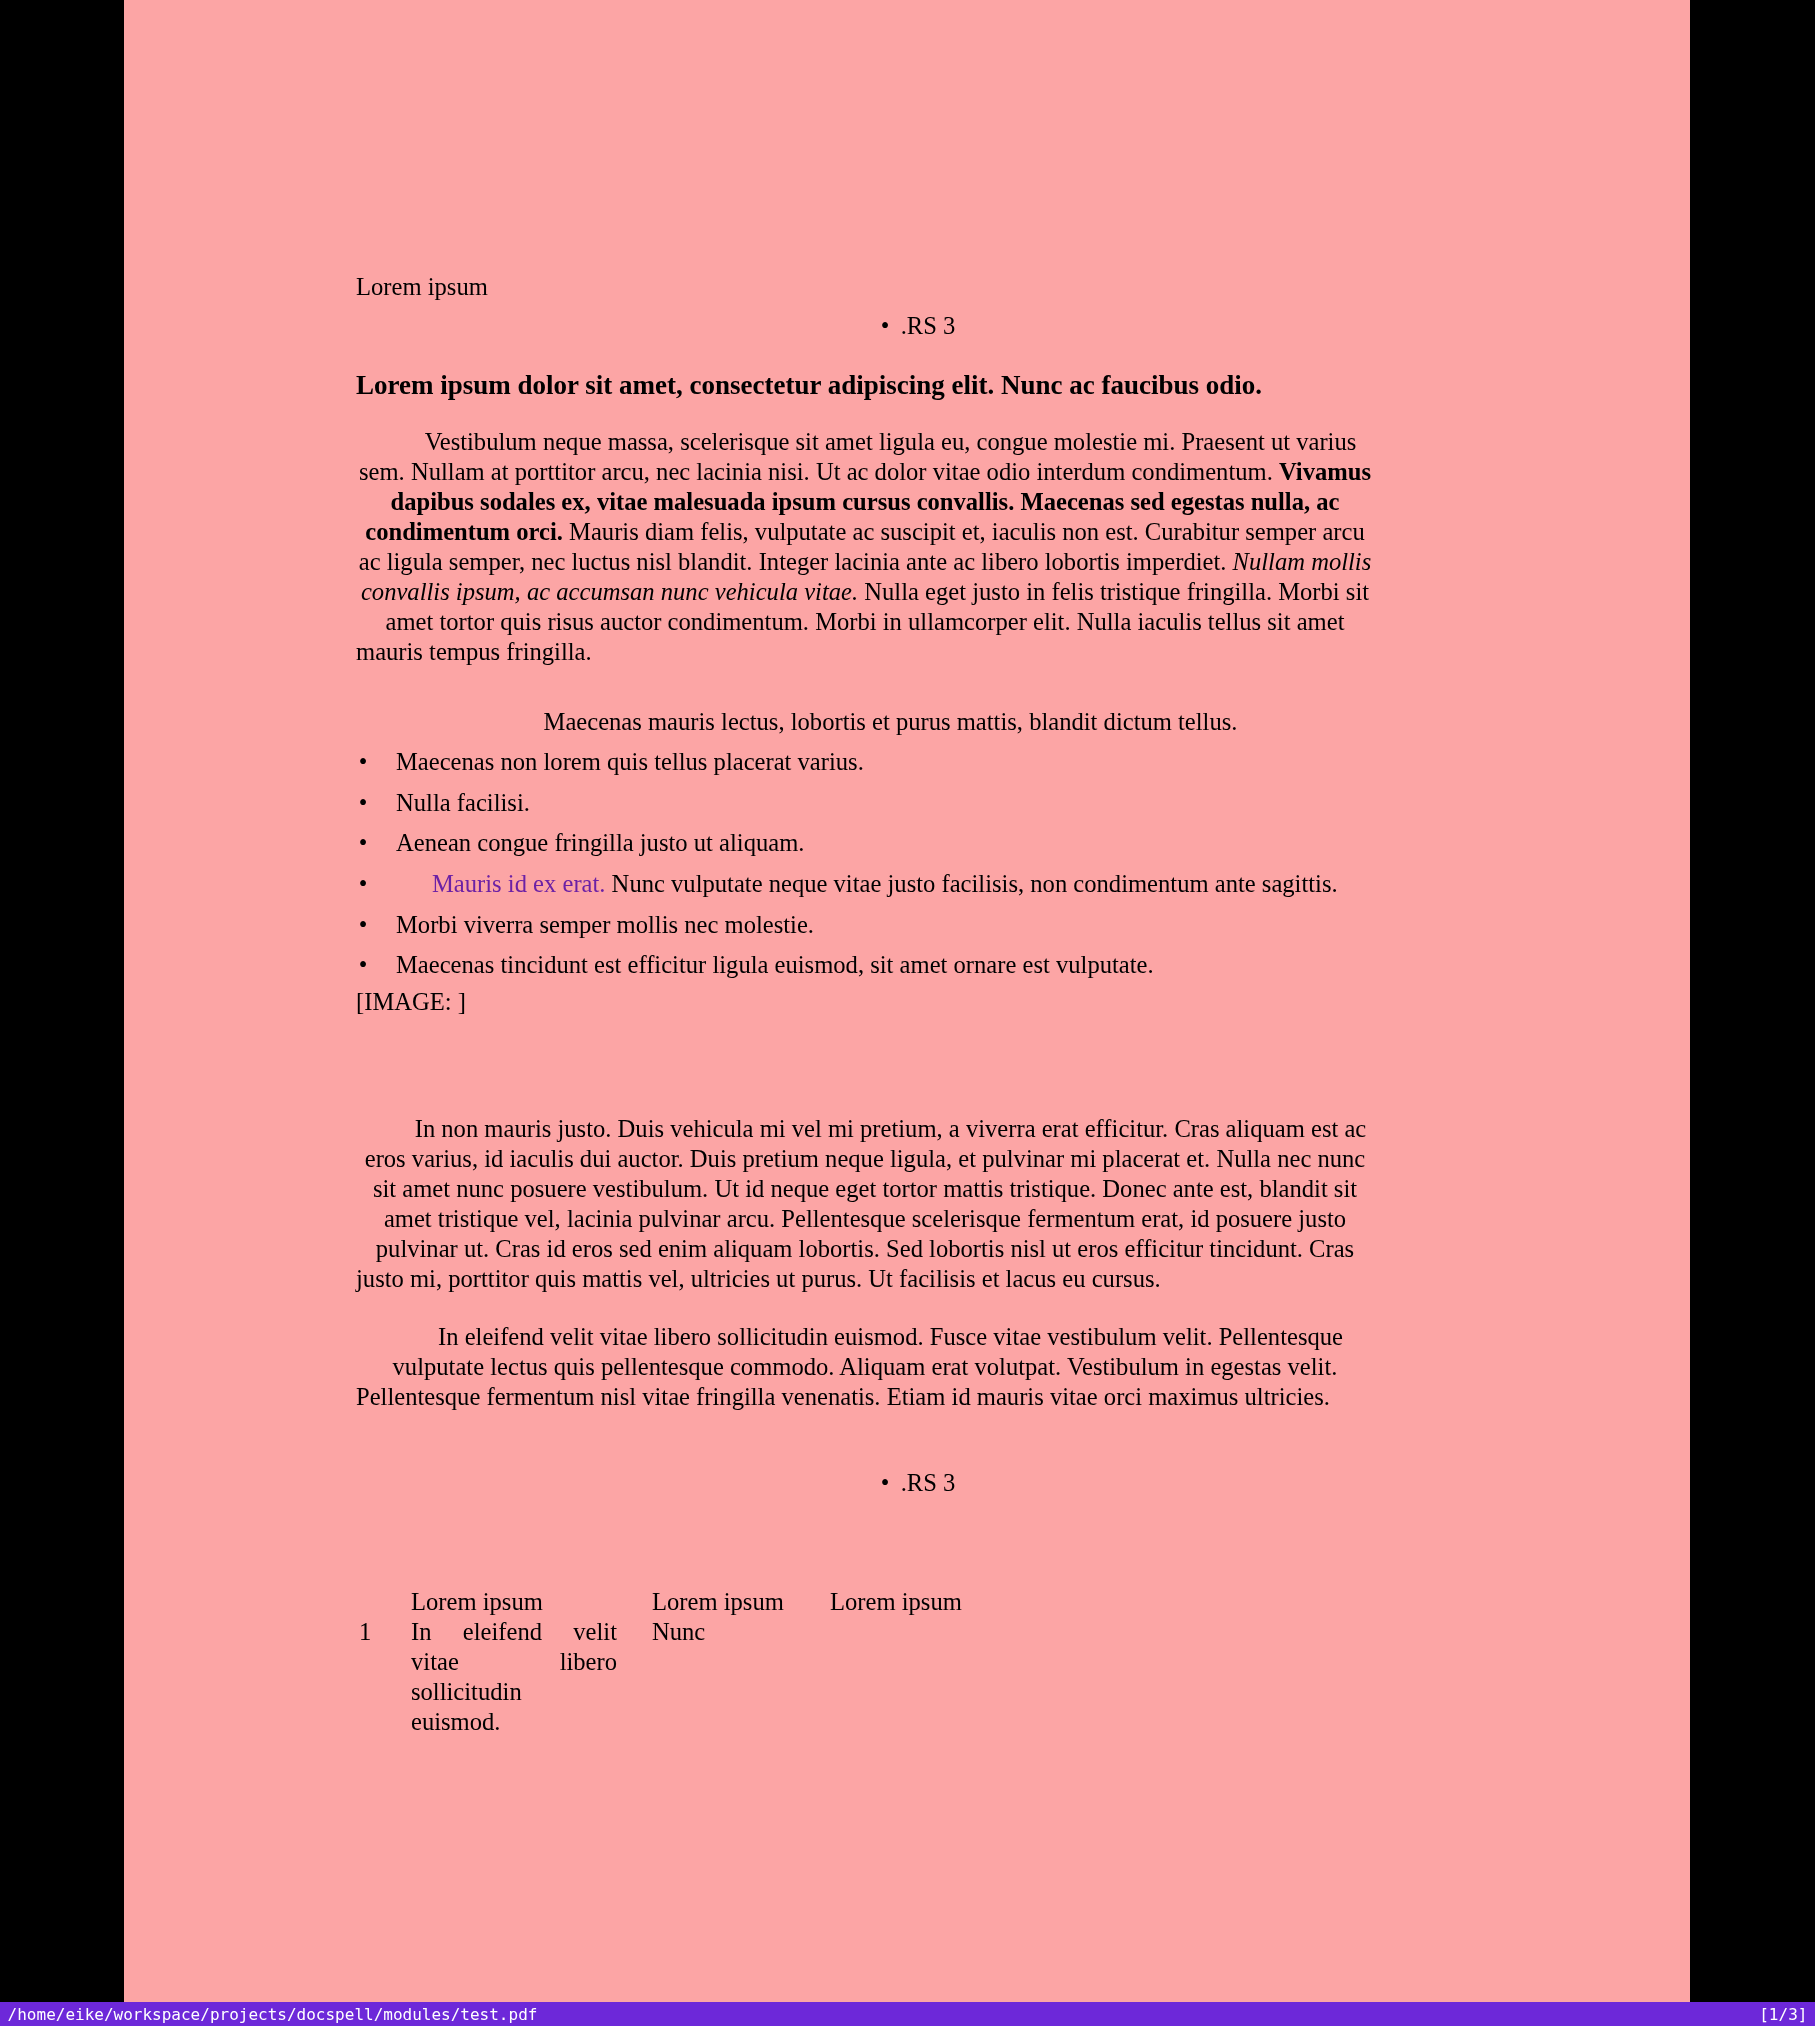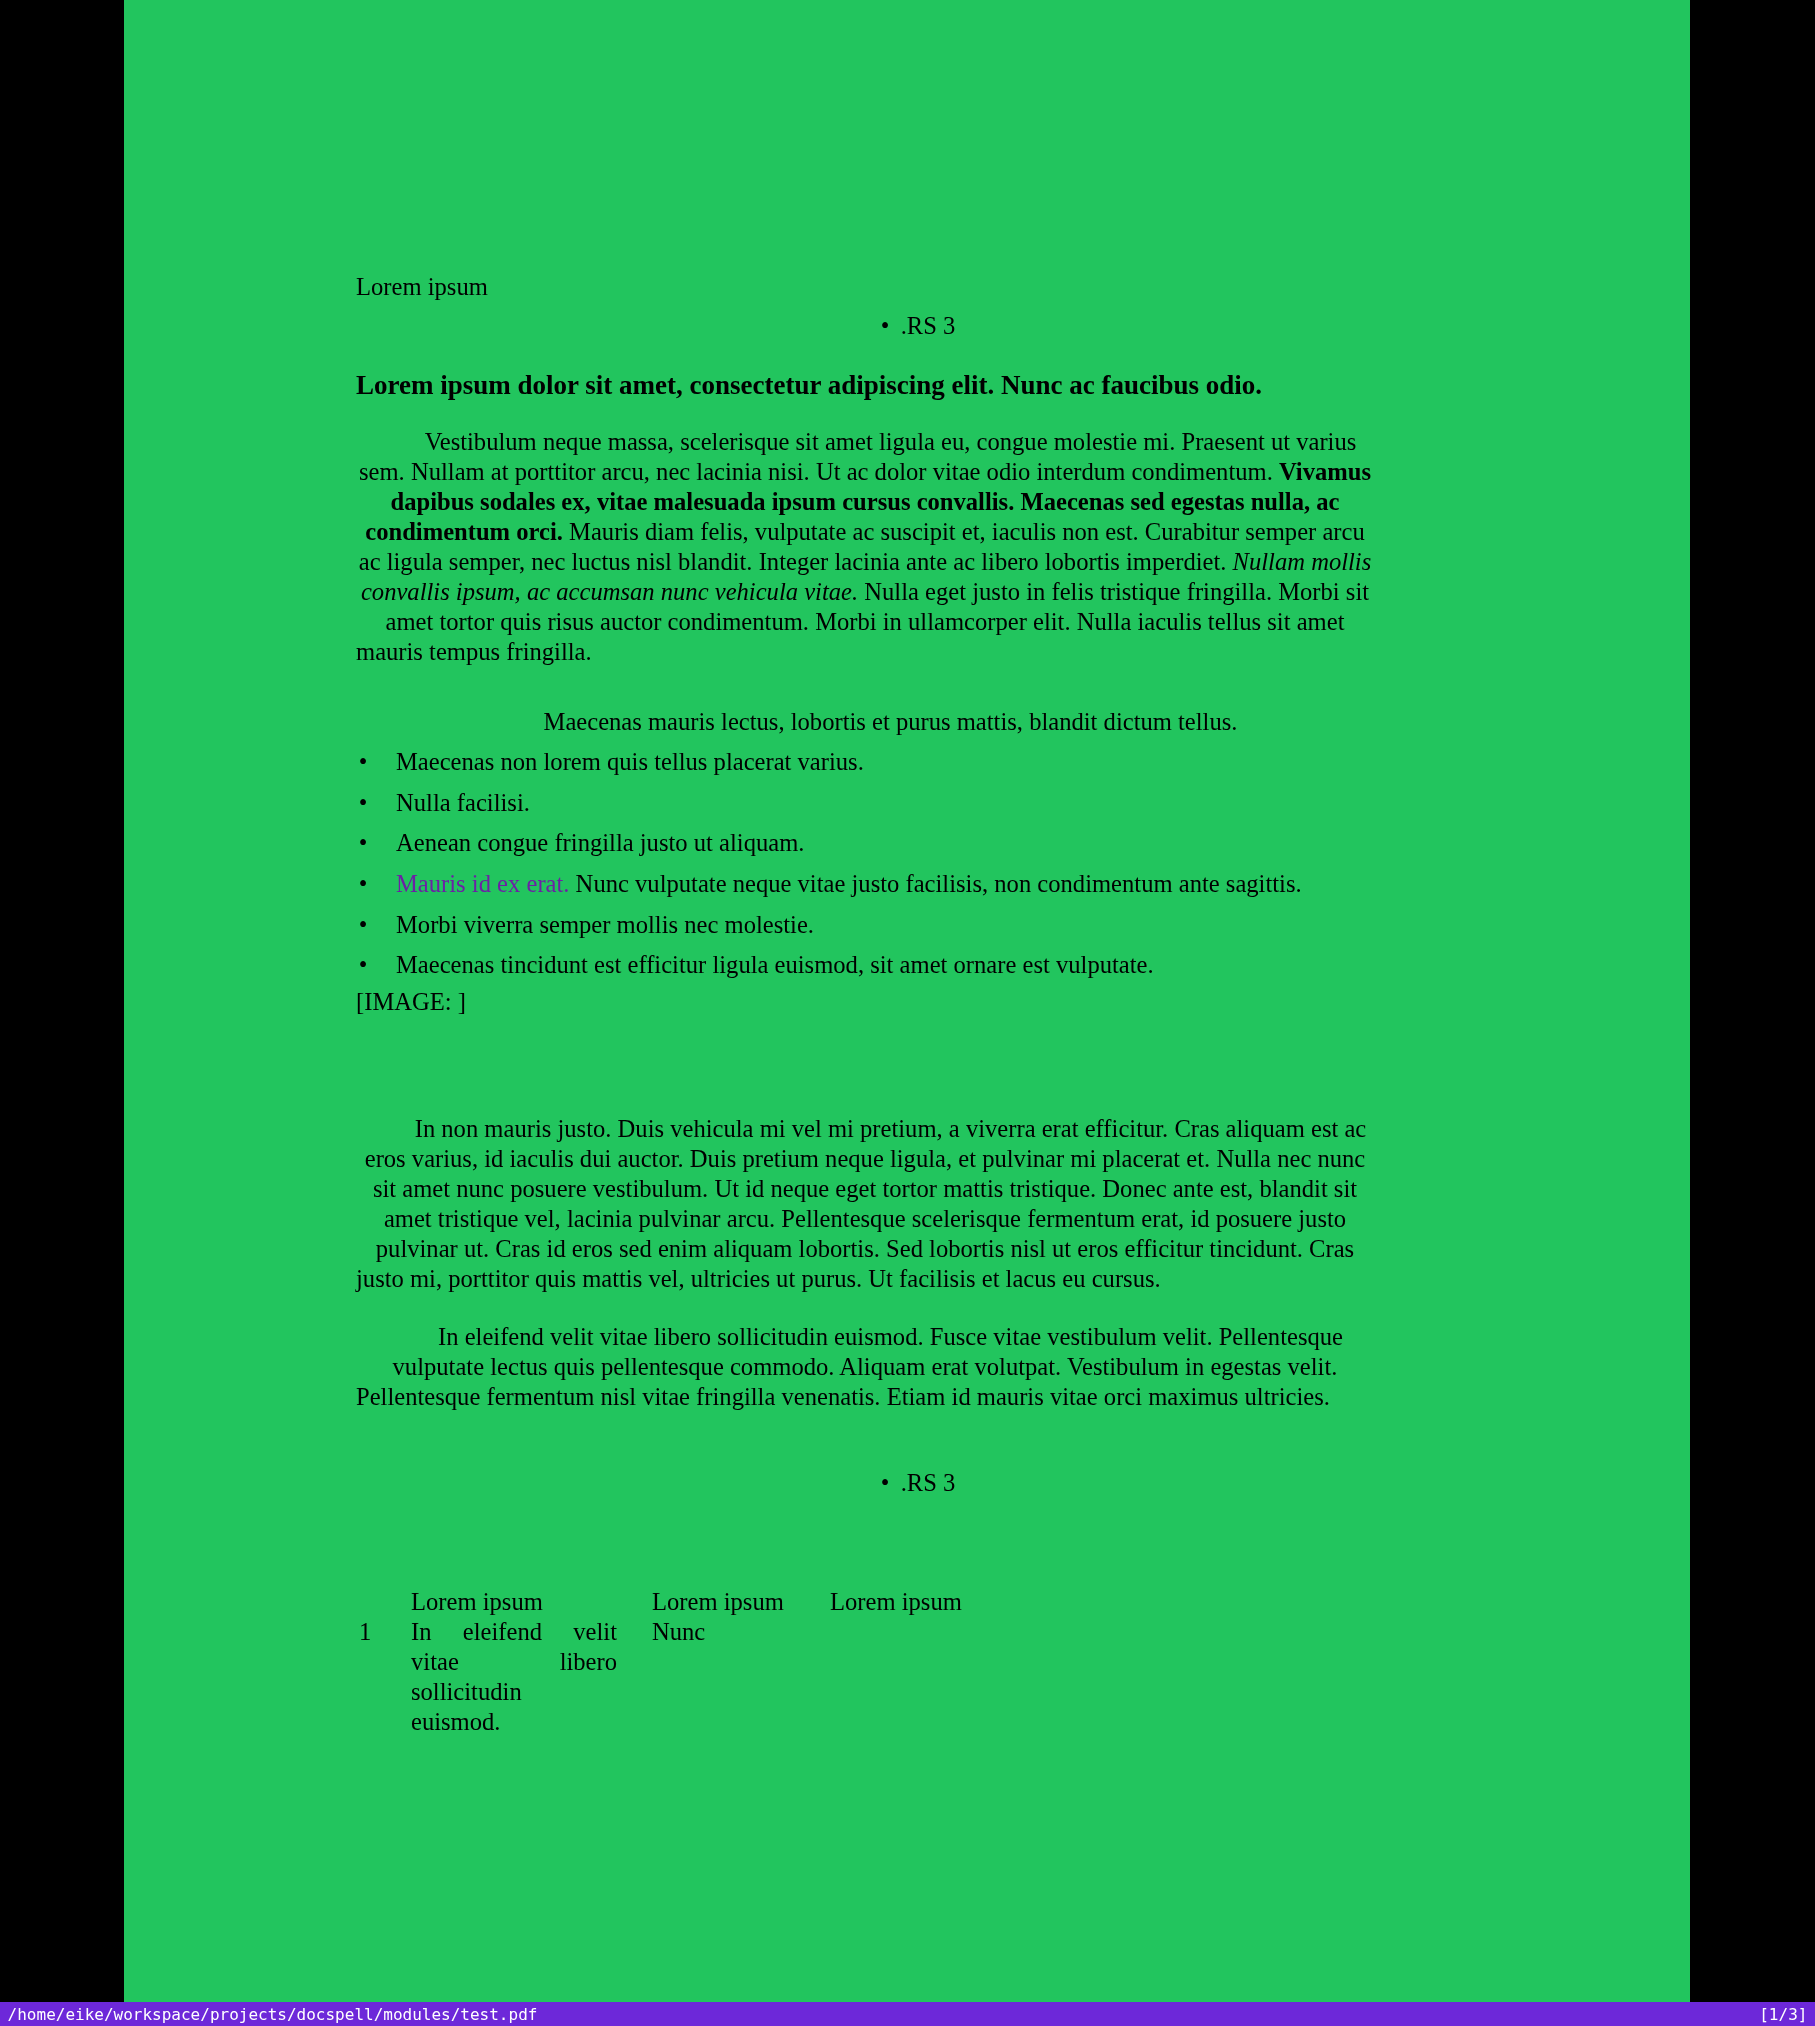--- a/index.html
+++ b/index.html
@@ -7,21 +7,21 @@
     width: 1815px; height: 2026px;
     background: #000000;
     position: relative;
     overflow: hidden;
     font-family: "Liberation Serif", serif;
   }
   .page {
     position: absolute;
     left: 124px; top: 0;
     width: 1566px; height: 2002px;
-    background: #22c55e;
+    background: #fca5a5;
     color: #000000;
   }
   .blk {
     position: absolute;
     left: 232px; width: 1018px;
     font-size: 24.6px;
     line-height: 30px;
     color: #000000;
   }
   .justify { text-align: justify; text-align-last: left; }
@@ -84,21 +84,21 @@
     <li>
       <span class="bullet">•</span><span>Maecenas non lorem quis tellus placerat varius.</span>
     </li>
     <li>
       <span class="bullet">•</span><span>Nulla facilisi.</span>
     </li>
     <li>
       <span class="bullet">•</span><span>Aenean congue fringilla justo ut aliquam.</span>
     </li>
     <li>
-      <span class="bullet">•</span><span class="doc-link" style="color: rgb(108, 33, 165);">Mauris id ex erat.</span><span> Nunc vulputate neque vitae justo facilisis, non condimentum ante sagittis.</span>
+      <span class="bullet">•</span><span class="doc-link" style="color: rgb(108, 33, 165); margin-left: 36px;">Mauris id ex erat.</span><span> Nunc vulputate neque vitae justo facilisis, non condimentum ante sagittis.</span>
     </li>
     <li>
       <span class="bullet">•</span><span>Morbi viverra semper mollis nec molestie.</span>
     </li>
     <li>
       <span class="bullet">•</span><span>Maecenas tincidunt est efficitur ligula euismod, sit amet ornare est vulputate.</span>
     </li>
   </ul>
 
   <div class="blk" style="top:987px">[IMAGE: ]</div>

